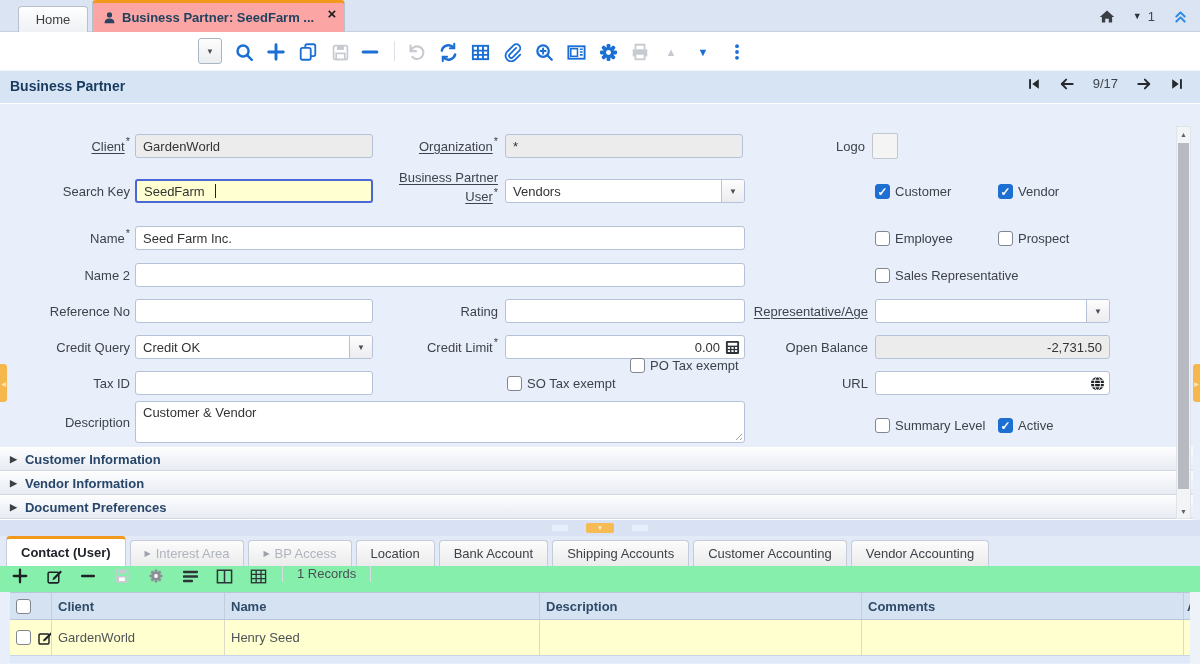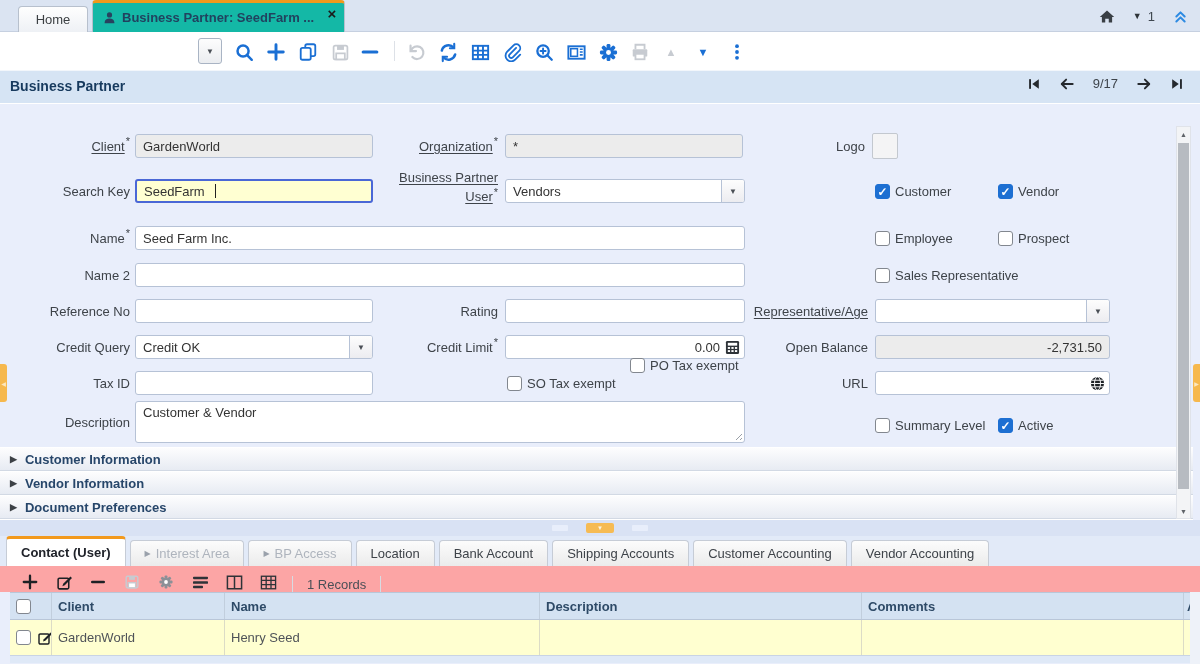--- a/index.html
+++ b/index.html
@@ -6,21 +6,21 @@
   html,body { width:1200px; height:664px; font-family:"Liberation Sans", sans-serif; }
   #win { position:relative; width:1200px; height:664px; background:#e9eefb; overflow:hidden; }
 
   
   .tabstrip { position:relative; height:32px; background:#dbe4f2; border-bottom:1px solid #c6d0e0; }
   .toptab-home { position:absolute; left:18px; top:6px; height:26px; width:70px;
     background:linear-gradient(#fefefe,#eef1f5); border:1px solid #b7c0cd; border-bottom:none;
     border-radius:4px 4px 0 0; display:flex; align-items:center; justify-content:center;
     font-size:13px; color:#3c4043; }
   .toptab-active { position:absolute; left:92px; top:0; height:32px; padding:0 30px 0 10px;
-    background:#14b8a6; border:1px solid #b7c0cd; border-bottom:none; border-top:3px solid #f2991c;
+    background:#fca5a5; border:1px solid #b7c0cd; border-bottom:none; border-top:3px solid #f2991c;
     border-radius:4px 4px 0 0; display:flex; align-items:center; gap:6px;
     font-size:13px; font-weight:bold; color:#21425f; z-index:2; }
   .toptab-close { position:absolute; right:8px; top:2px; font-size:15px; font-weight:bold; color:#1b1b1b; line-height:18px; cursor:default; }
   .strip-right { position:absolute; right:12px; top:0; height:32px; display:flex; align-items:center; gap:18px; }
   .win-count { font-size:13px; color:#3f4750; }
 
   
   .toolbar { position:relative; height:38px; background:#fff; }
   .sq-input { position:absolute; left:18px; top:6px; width:178px; height:26px; border:1px solid #a9b4c4;
     border-radius:3px; padding:0 8px; font-size:13px; color:#333; font-family:"Liberation Sans",sans-serif; background:#fff; }
@@ -88,21 +88,21 @@
   
   .dtabs { position:relative; height:30px; background:#e2eaf8; padding-left:6px; display:flex; align-items:flex-end; }
   .dtab { height:26px; margin-right:4px; padding:0 14px; display:inline-flex; align-items:center; gap:5px;
     background:linear-gradient(#fcfcfc,#ebebeb); border:1px solid #c6ccd6; border-bottom:none;
     border-radius:4px 4px 0 0; font-size:13px; color:#3e4349; white-space:nowrap; }
   .dtab.active { height:30px; background:#fff; border-top:3px solid #f2991c; font-weight:bold; color:#20232a; }
   .dtab.disabled { color:#aeb4bd; }
   .dtab .tri { font-size:8px; color:#9aa1ab; }
 
   
-  .dtoolbar { position:relative; height:26px; background:#fca5a5; display:flex; align-items:flex-end; padding-left:20px; gap:14px; }
+  .dtoolbar { position:relative; height:26px; background:#86efac; display:flex; align-items:flex-start; padding-left:10px; gap:14px; }
   .dti { width:20px; height:20px; display:flex; align-items:center; justify-content:center; }
   .dsep { width:1px; height:16px; background:#d7dbe2; }
   .reccount { font-size:13px; color:#4a4f56; }
 
   
   .dtable { position:relative; margin-left:10px; width:1182px; background:#dfe9f7; }
   .trow { display:grid; grid-template-columns:42px 173px 315px 322px 322px 1fr; overflow:hidden; }
   .thead { height:28px; background:#d4e2f2; border-top:1px solid #b9c6d8; border-bottom:1px solid #b9c6d8; }
   .thead .tc { font-weight:bold; color:#2e4a67; font-size:13px; border-right:1px solid #c1cedd; }
   .tdata { height:36px; background:#ffffd0; border-bottom:1px solid #c9d4e4; }

